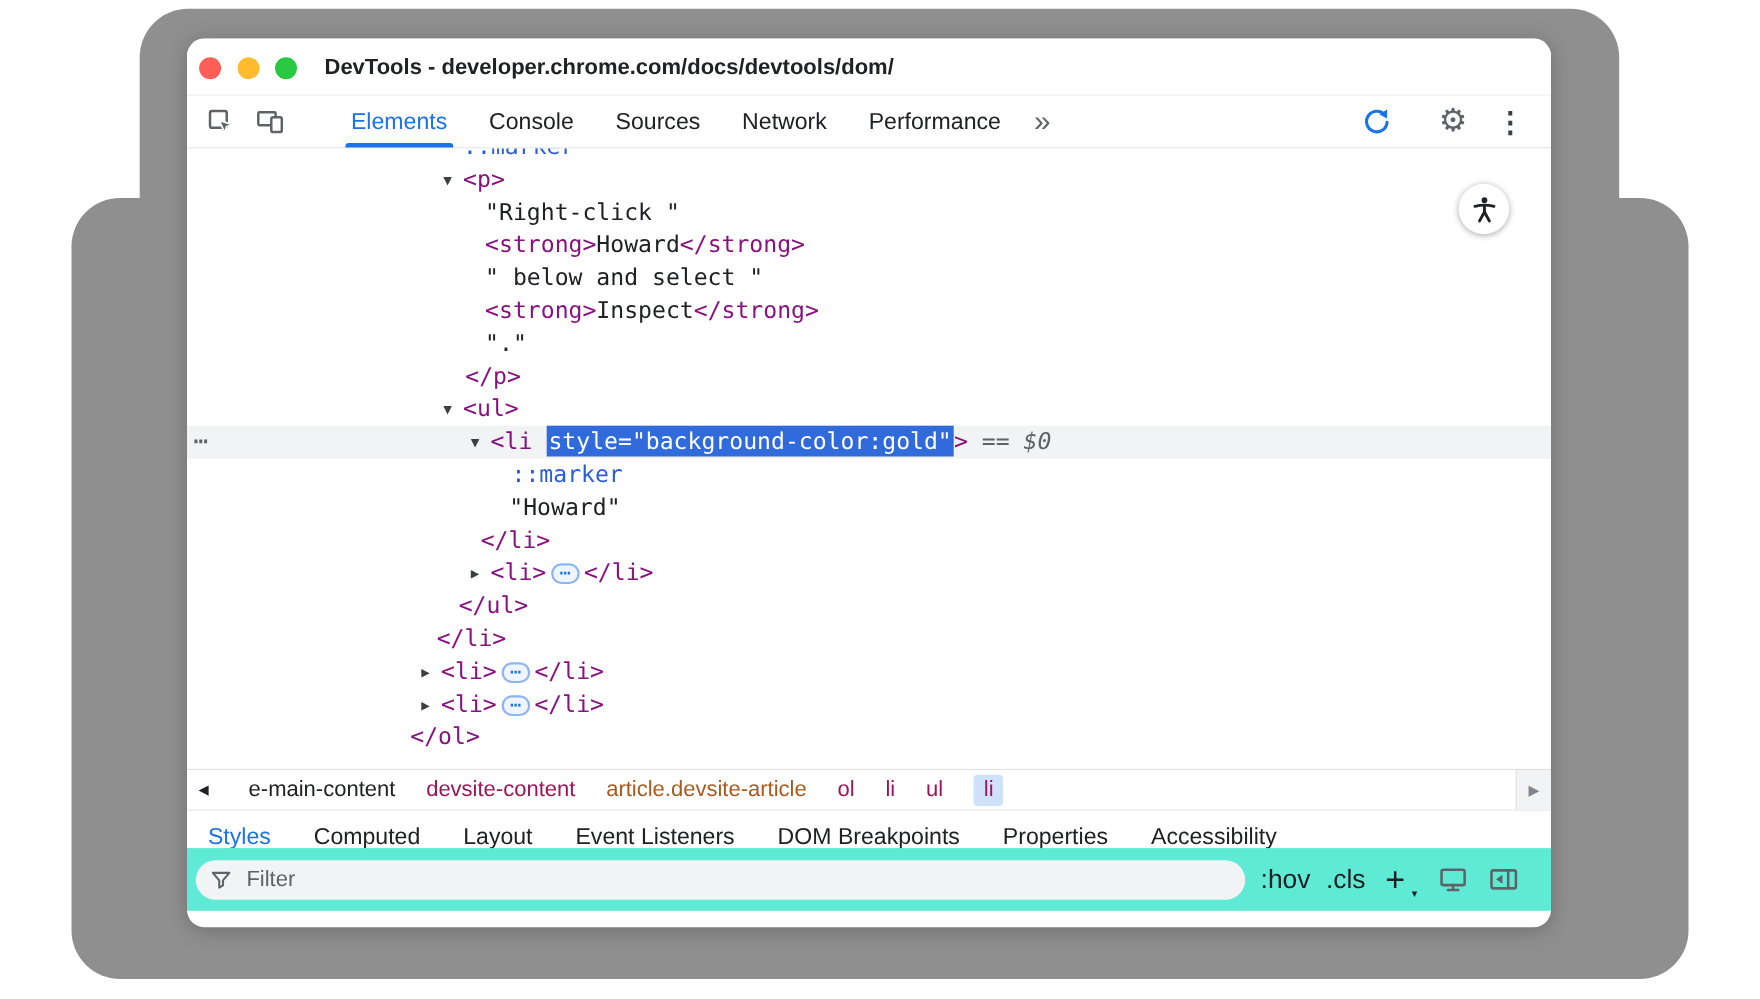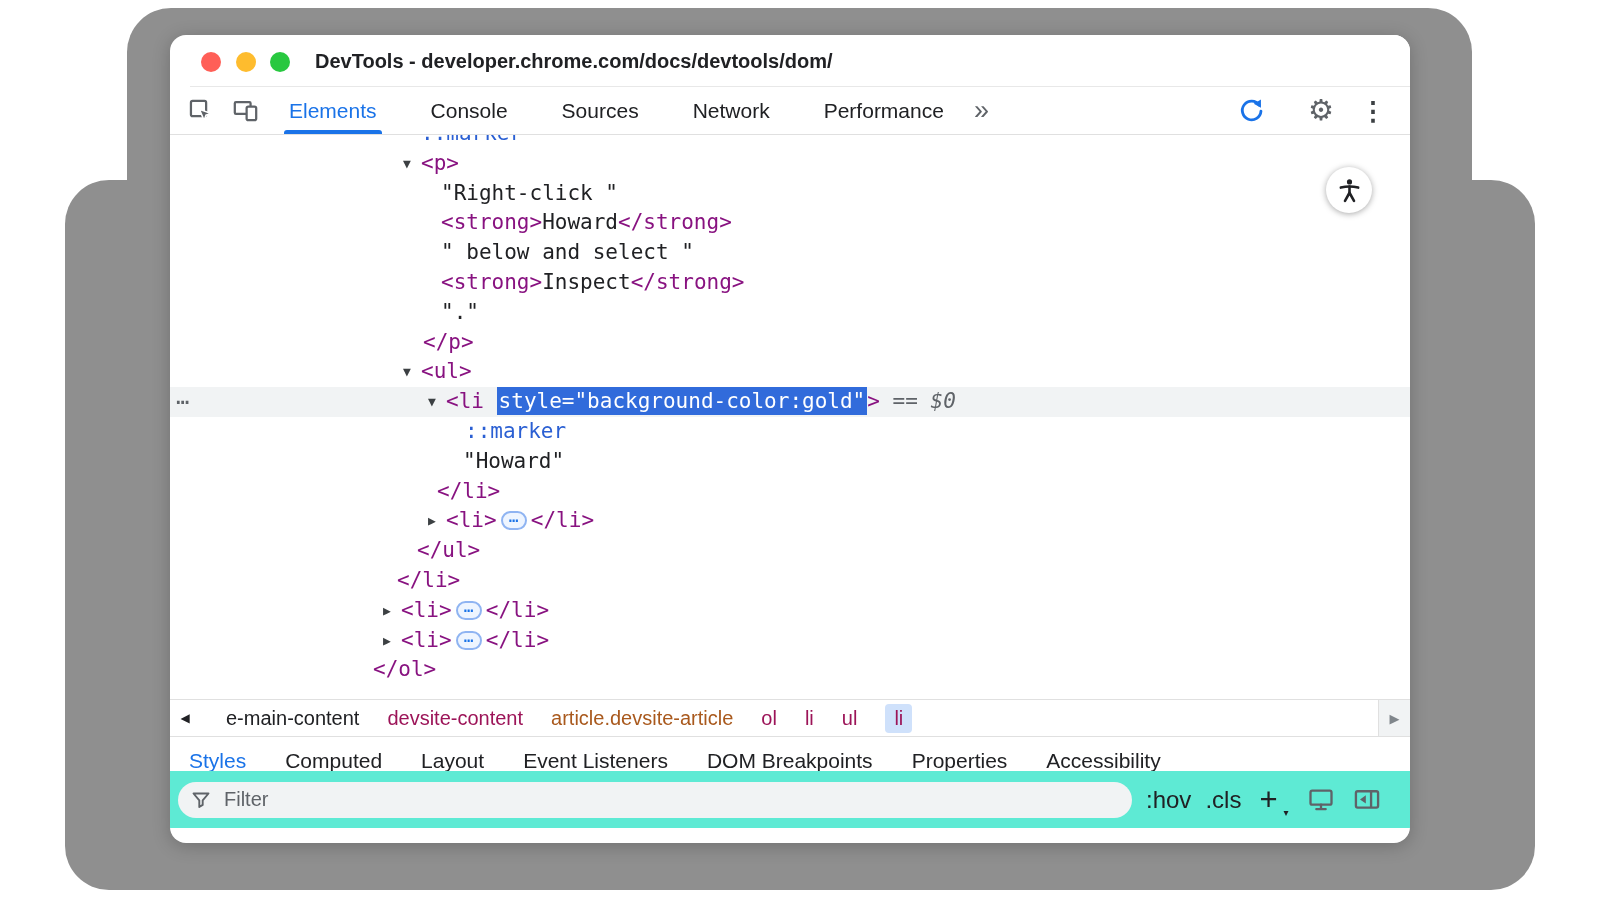--- a/index.html
+++ b/index.html
@@ -6,33 +6,33 @@
   .stage{position:relative;width:1600px;height:908px;overflow:hidden;background:#fff;
          font-family:"Liberation Sans",sans-serif;}
   .backdrop-top{position:absolute;left:127px;top:8px;width:1345px;height:864px;border-radius:44px;background:#8f8f8f;}
   .backdrop-bottom{position:absolute;left:65px;top:180px;width:1470px;height:710px;border-radius:44px;background:#8f8f8f;}
 
   .window{position:absolute;left:170px;top:35px;width:1240px;height:808px;background:#fff;
           border-radius:16px;overflow:hidden;box-shadow:0 3px 18px rgba(0,0,0,.22);}
   .window *{box-sizing:border-box;}
 
   
-  .titlebar{position:absolute;top:0;left:0;right:0;height:52px;border-bottom:1px solid #e8e8e8;background:#fff;margin-left:20px;}
+  .titlebar{position:absolute;top:0;left:0;right:0;height:52px;border-bottom:1px solid #e8e8e8;background:#fff;}
   .light{position:absolute;top:17px;width:20px;height:20px;border-radius:50%;}
   .light.red{left:11px;background:#ff5f57;}
   .light.yellow{left:46px;background:#febc2e;}
   .light.green{left:80px;background:#28c840;}
   .title{position:absolute;left:125px;top:0;height:52px;line-height:52px;font-size:20px;font-weight:600;color:#202124;}
 
   
   .tabbar{position:absolute;top:52px;left:0;right:0;height:48px;border-bottom:1px solid #e0e0e0;
           display:flex;align-items:center;padding-left:17px;background:#fff;}
   .icon-btn{display:inline-flex;align-items:center;justify-content:center;cursor:pointer;}
   .tabbar .icon-btn{margin-right:18px;}
-  .ptabs{display:flex;height:100%;margin-left:12px;gap:16px;}
+  .ptabs{display:flex;height:100%;margin-left:42px;}
   .ptab{position:relative;display:flex;align-items:center;height:100%;margin-right:38px;
         font-size:21px;color:#202124;cursor:pointer;white-space:nowrap;}
   .ptab.active{color:#1a73e8;}
   .ptab.active::after{content:"";position:absolute;left:-5px;right:-5px;bottom:0;height:4px;background:#1a73e8;border-radius:3px 3px 0 0;}
   .more-tabs{font-size:27px;color:#5f6368;margin-left:-8px;cursor:pointer;}
   .tb-right{margin-left:auto;display:flex;align-items:center;gap:26px;padding-right:24px;}
   .gear{font-size:29px;color:#5f6368;line-height:1;cursor:pointer;}
   .kebab{font-size:26px;color:#3c4043;font-weight:bold;line-height:1;cursor:pointer;}
 
   

